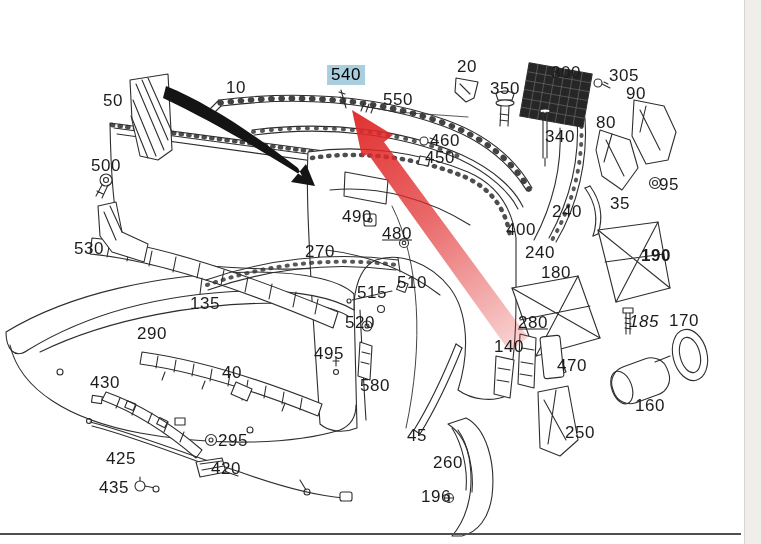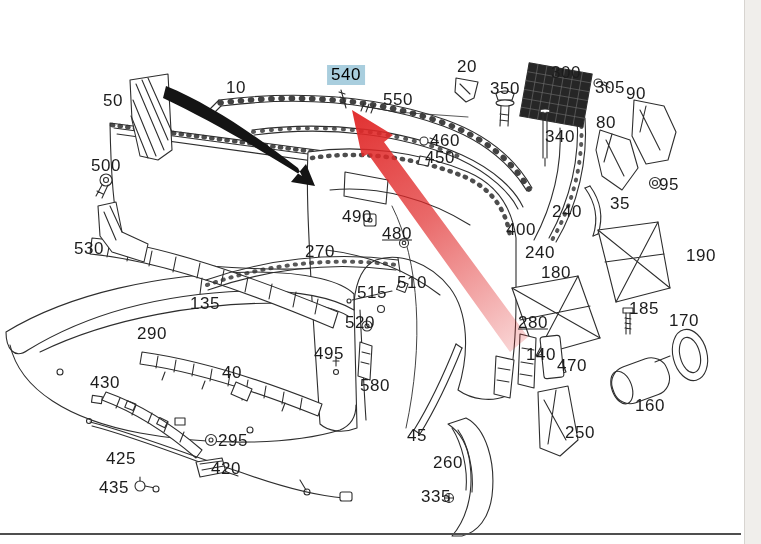--- a/index.html
+++ b/index.html
@@ -301,56 +301,56 @@
   <div class="sidebar" style="z-index:0"></div>
 
   <div id="label-layer">
       <span class="part-label" style="left: 113px; top: 100px;">50</span>
       <span class="part-label" style="left: 236px; top: 87px;">10</span>
       <span class="part-label highlighted" style="left: 346px; top: 75px;">540</span>
       <span class="part-label" style="left: 398px; top: 99px;">550</span>
       <span class="part-label" style="left: 467px; top: 66px;">20</span>
       <span class="part-label" style="left: 505px; top: 88px;">350</span>
       <span class="part-label" style="left: 566px; top: 72px;">300</span>
-      <span class="part-label" style="left: 610px; top: 75px; margin-top: 12px;">305</span>
+      <span class="part-label" style="left: 624px; top: 75px;">305</span>
       <span class="part-label" style="left: 636px; top: 93px;">90</span>
       <span class="part-label" style="left: 606px; top: 122px;">80</span>
       <span class="part-label" style="left: 560px; top: 136px;">340</span>
       <span class="part-label" style="left: 445px; top: 140px;">460</span>
       <span class="part-label" style="left: 440px; top: 157px;">450</span>
       <span class="part-label" style="left: 669px; top: 184px;">95</span>
       <span class="part-label" style="left: 620px; top: 203px;">35</span>
       <span class="part-label" style="left: 567px; top: 211px;">240</span>
       <span class="part-label" style="left: 521px; top: 229px;">400</span>
       <span class="part-label" style="left: 540px; top: 252px;">240</span>
-      <span class="part-label" style="left: 701px; top: 255px;">190</span>
+      <span class="part-label" style="left: 656px; top: 255px; font-weight: bold;">190</span>
       <span class="part-label" style="left: 556px; top: 272px;">180</span>
       <span class="part-label" style="left: 106px; top: 165px;">500</span>
       <span class="part-label" style="left: 89px; top: 248px;">530</span>
       <span class="part-label" style="left: 205px; top: 275px; margin-top: 28px;">135</span>
       <span class="part-label" style="left: 357px; top: 216px;">490</span>
       <span class="part-label" style="left: 397px; top: 233px; text-decoration: underline;">480</span>
       <span class="part-label" style="left: 320px; top: 251px;">270</span>
       <span class="part-label" style="left: 412px; top: 282px;">510</span>
       <span class="part-label" style="left: 372px; top: 292px;">515</span>
       <span class="part-label" style="left: 360px; top: 322px;">520</span>
       <span class="part-label" style="left: 152px; top: 333px;">290</span>
       <span class="part-label" style="left: 533px; top: 322px; text-decoration: underline;">280</span>
-      <span class="part-label" style="left: 644px; top: 308px;">185</span>
+      <span class="part-label" style="left: 644px; top: 321px; font-style: italic;">185</span>
       <span class="part-label" style="left: 684px; top: 320px;">170</span>
-      <span class="part-label" style="left: 509px; top: 354px; margin-left: 32px;">140</span>
+      <span class="part-label" style="left: 509px; top: 346px;">140</span>
       <span class="part-label" style="left: 572px; top: 365px;">470</span>
       <span class="part-label" style="left: 329px; top: 353px;">495</span>
       <span class="part-label" style="left: 375px; top: 385px;">580</span>
       <span class="part-label" style="left: 232px; top: 372px;">40</span>
       <span class="part-label" style="left: 105px; top: 382px;">430</span>
       <span class="part-label" style="left: 417px; top: 435px;">45</span>
       <span class="part-label" style="left: 650px; top: 405px;">160</span>
       <span class="part-label" style="left: 580px; top: 432px;">250</span>
       <span class="part-label" style="left: 448px; top: 462px;">260</span>
-      <span class="part-label" style="left: 436px; top: 496px;">335</span>
+      <span class="part-label" style="left: 436px; top: 496px;">196</span>
       <span class="part-label" style="left: 233px; top: 440px;">295</span>
       <span class="part-label" style="left: 121px; top: 458px;">425</span>
       <span class="part-label" style="left: 226px; top: 468px;">420</span>
       <span class="part-label" style="left: 114px; top: 487px;">435</span>
     </div>
 
 </div>
 
 </body></html>

